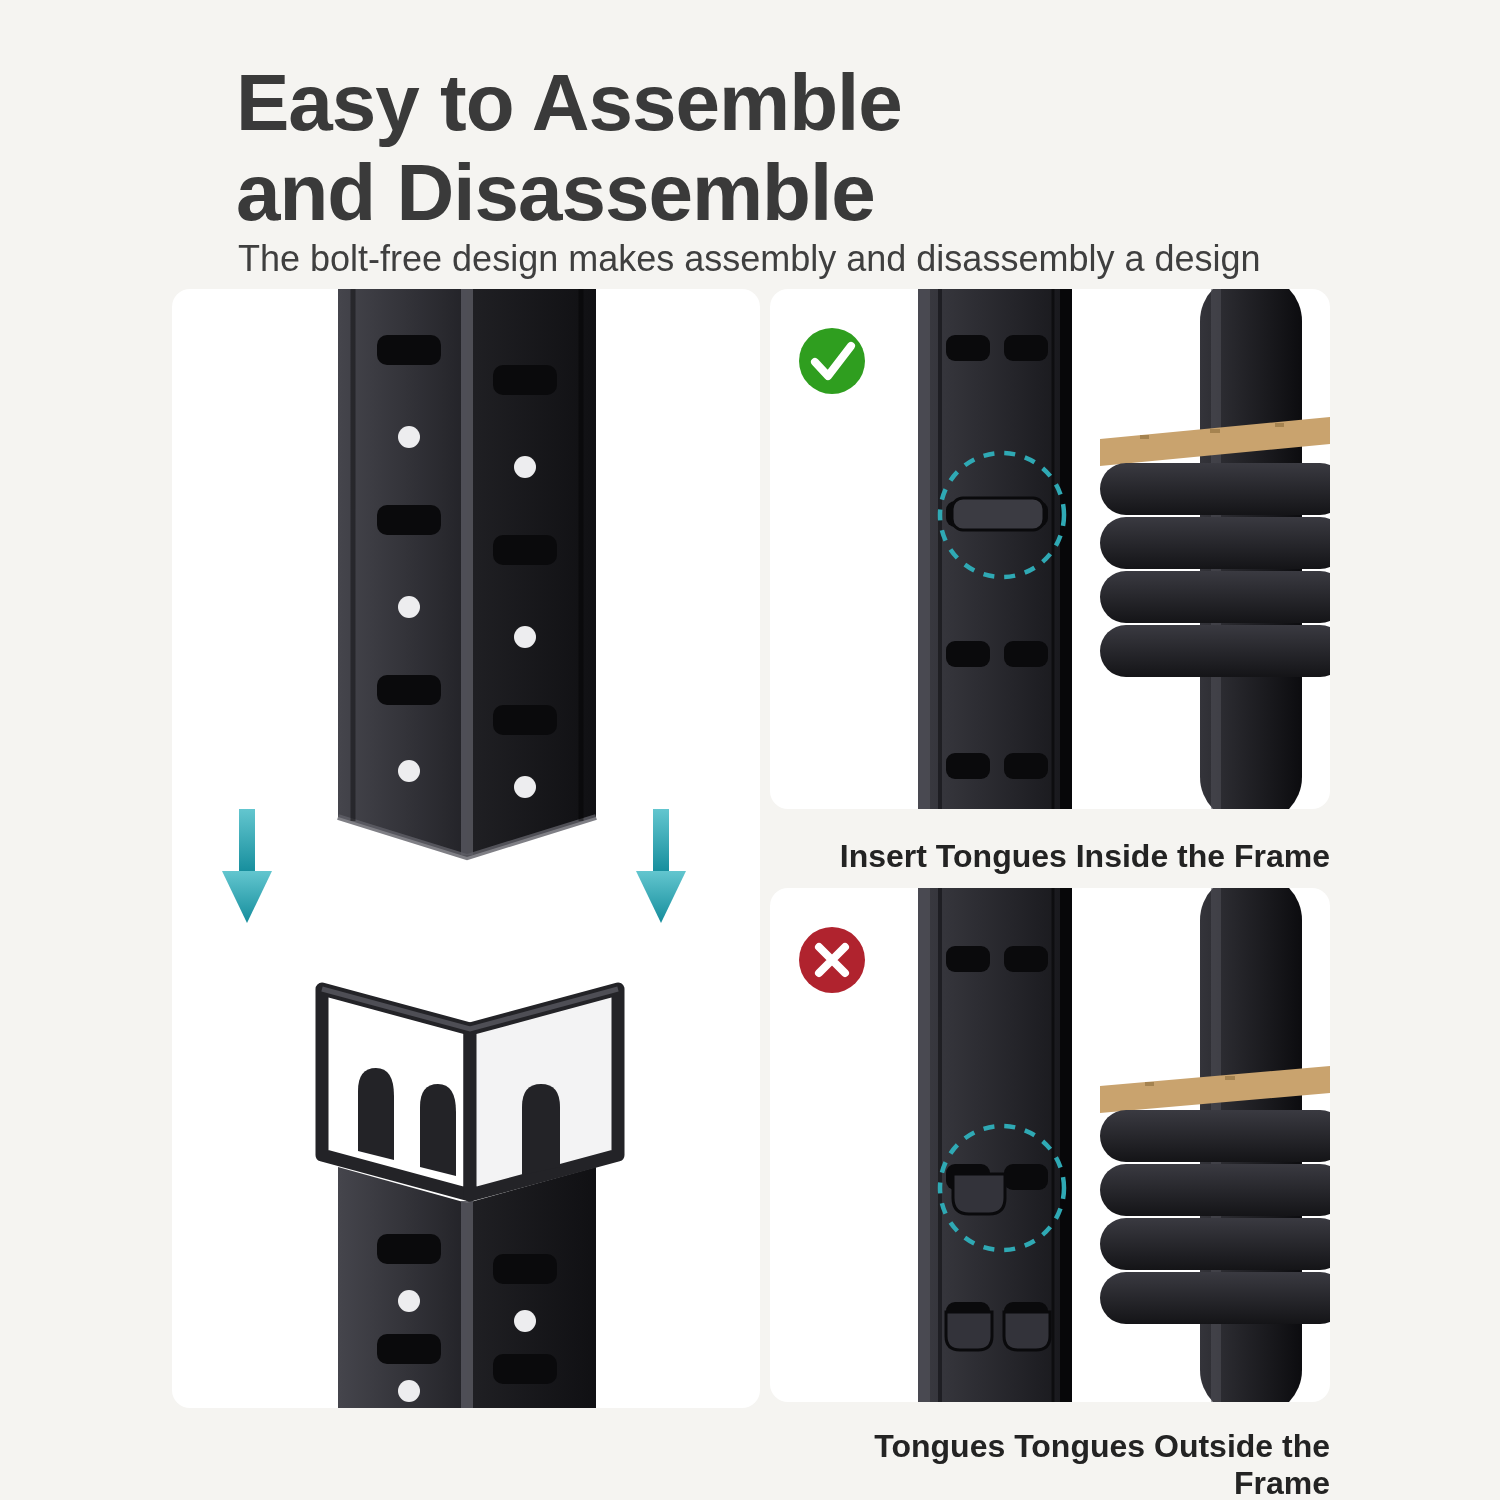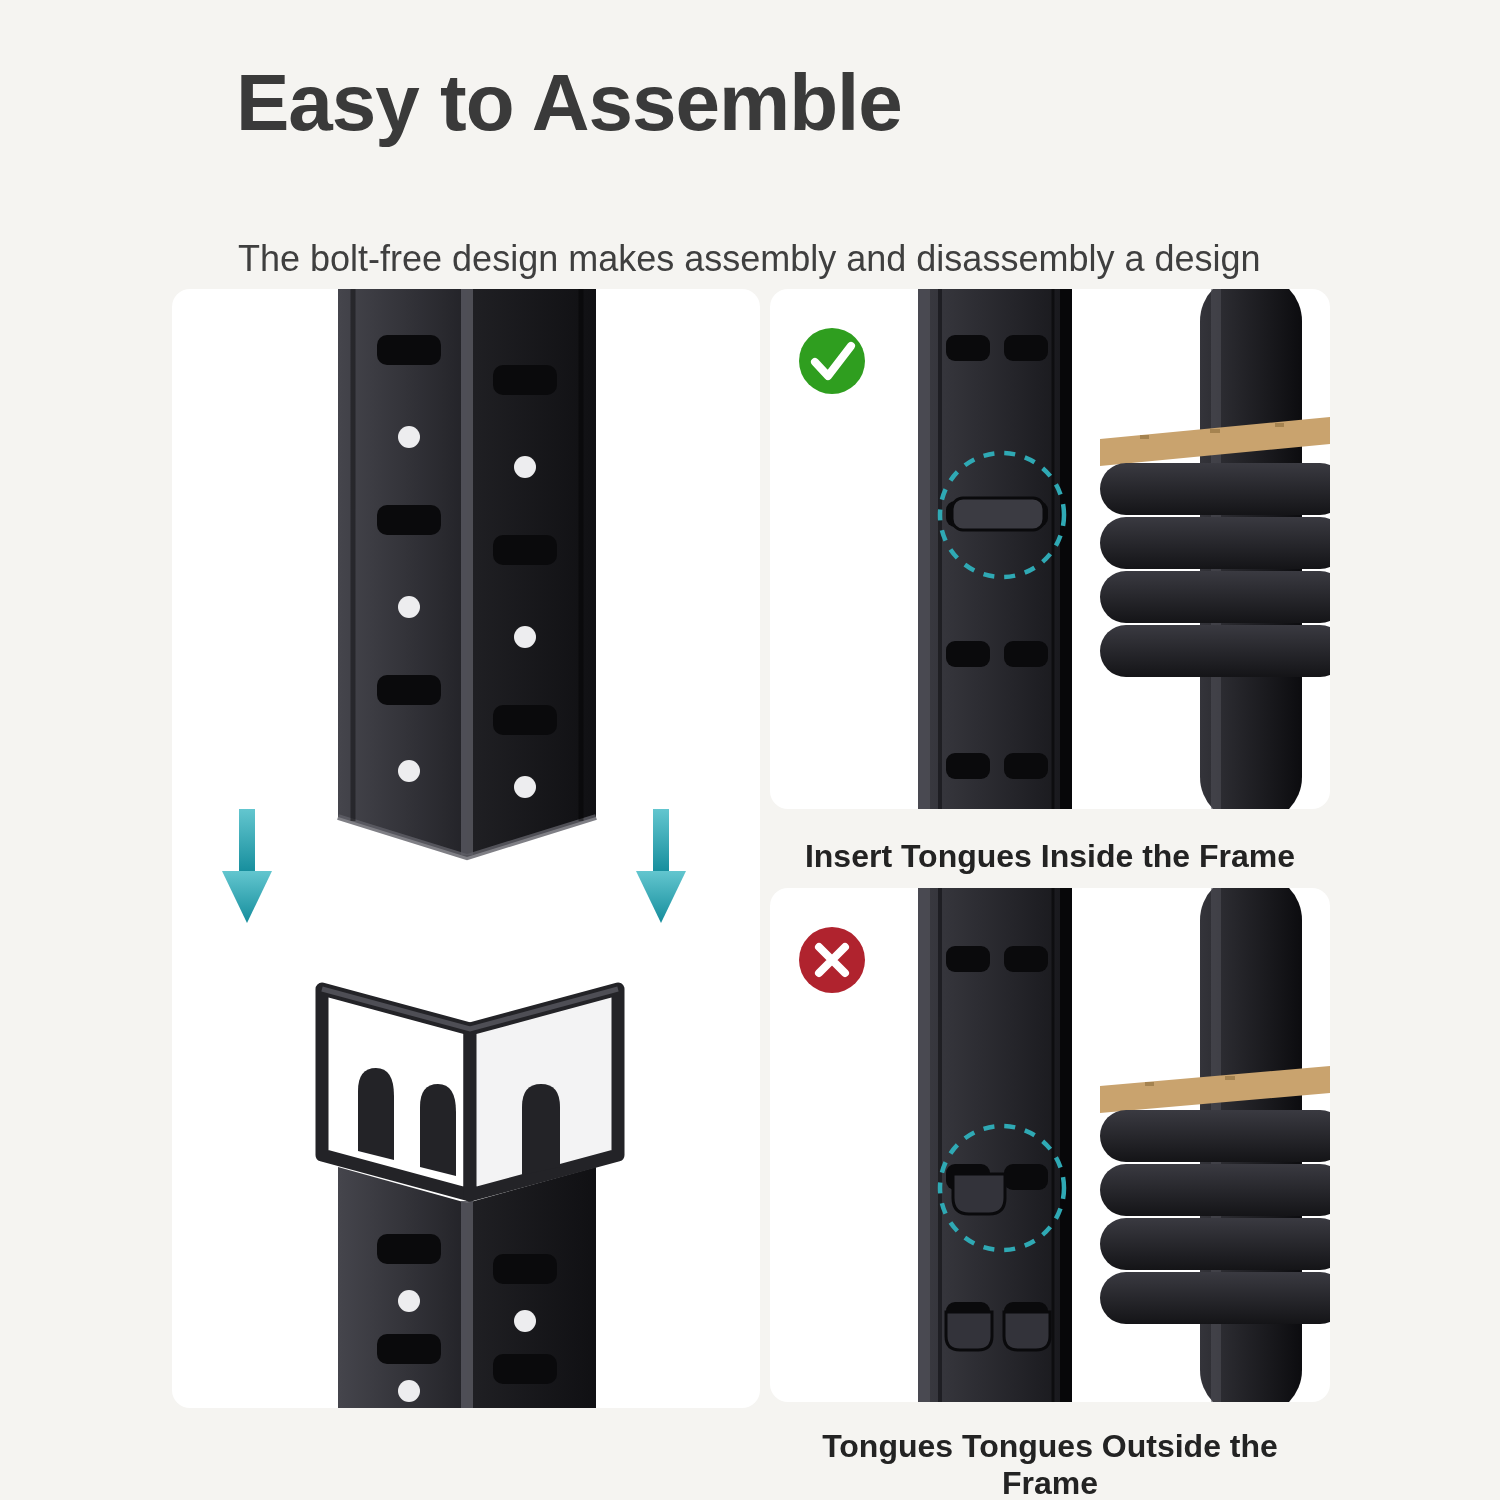--- a/index.html
+++ b/index.html
@@ -26,37 +26,38 @@
     position:absolute;left:238px;top:238px;
     font-size:36px;color:#3f3f3f;font-weight:400;
   }
   .panel{
     position:absolute;background:#ffffff;border-radius:18px;overflow:hidden;
   }
   .left-panel{left:172px;top:289px;width:588px;height:1119px;}
   .rt-panel{left:770px;top:289px;width:560px;height:520px;}
   .rb-panel{left:770px;top:888px;width:560px;height:514px;}
   .caption{
-    position:absolute;width:560px;left:770px;text-align:center;
+    position:absolute;width:560px;left:770px;text-align:right;
     font-size:32px;font-weight:700;color:#232323;
   }
   .caption-top{top:838px;}
   .caption-bottom{top:1428px;}
   svg{display:block;}
   .highlight{stroke:var(--accent-teal,#2fa9b4);}
   .badge-correct{fill:var(--success-green,#2f9e1f);}
   .badge-cross{fill:var(--error-red,#b0232e);}
 </style>
 </head>
 <body>
 
 <div class="page">
 
   <div class="title">
     <span class="line">Easy to Assemble</span>
+    <span class="line">and Disassemble</span>
   </div>
   <div class="subtitle">The bolt-free design makes assembly and disassembly a design</div>
 
   <div class="panel left-panel">
     <svg width="588" height="1119" viewBox="0 0 588 1119">
       <defs>
         <linearGradient id="LfaceL" x1="0" y1="0" x2="1" y2="0">
           <stop offset="0" stop-color="#45454c"></stop>
             <stop offset="1" stop-color="#232328"></stop>
         </linearGradient>

